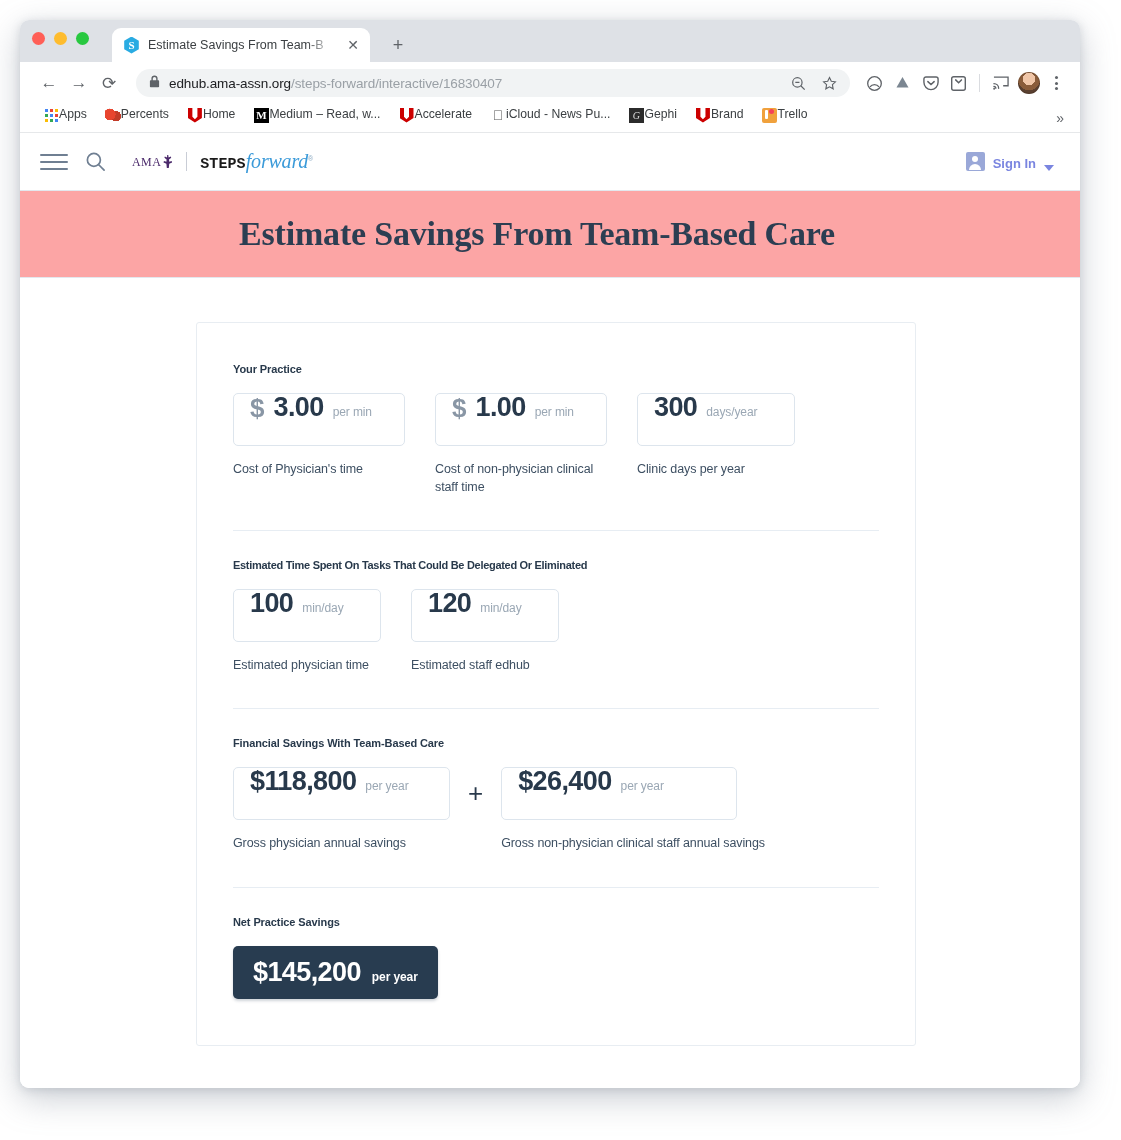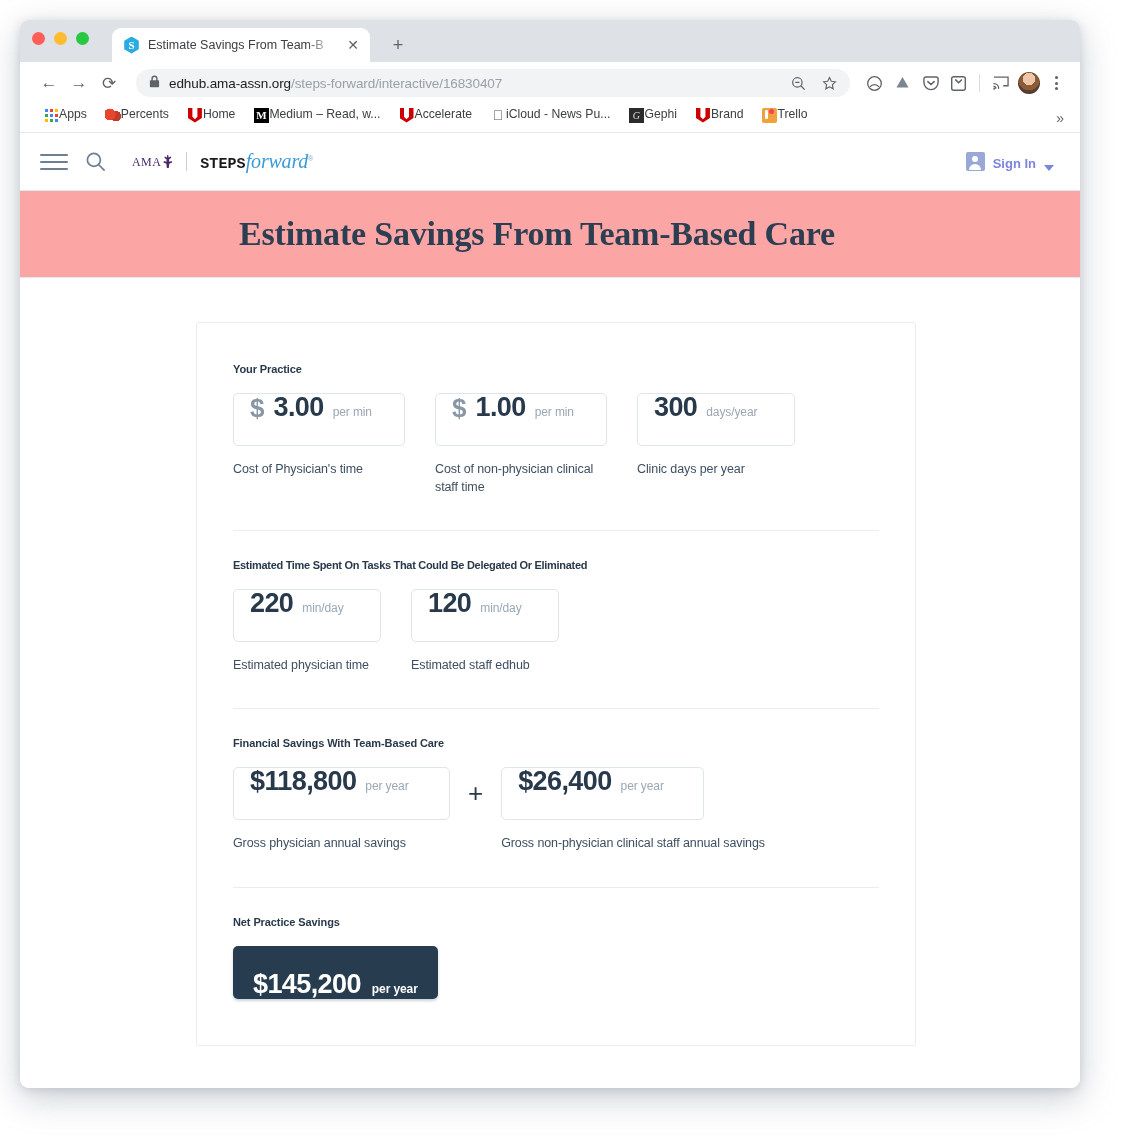--- a/index.html
+++ b/index.html
@@ -448,21 +448,21 @@
     font-weight: normal;
   }
 
   .net-box {
     display: inline-flex;
     align-items: baseline;
     gap: 11px;
     background: #283c50;
     border-radius: 5px;
     height: 53px;
-    padding: 12px 20px;
+    padding: 0 20px;
     box-shadow: 0 2px 3px rgba(40,60,80,0.22);
   }
   .net-box .value {
     font-size: 27px;
     font-weight: bold;
     color: #ffffff;
     letter-spacing: -0.6px;
     line-height: 53px;
   }
   .net-box .unit {
@@ -471,21 +471,21 @@
     color: #ffffff;
     letter-spacing: -0.1px;
   }
 
   
   .w-phys { width: 172px; }
   .w-staff { width: 172px; }
   .w-days { width: 158px; }
   .w-min  { width: 148px; }
   .w-gross1 { width: 217px; }
-  .w-gross2 { width: 203px; }
+  .w-gross2 { width: 236px; }
 </style>
 </head>
 <body>
 
 <div class="browser-window">
 
   <div class="tabstrip">
     <div class="traffic">
       <span class="dot red"></span>
       <span class="dot yellow"></span>
@@ -729,21 +729,21 @@
         </div>
 
         <div class="divider"></div>
 
         <div>
           <div class="section-label wide">Estimated Time Spent On Tasks That Could Be Delegated Or Eliminated</div>
           <div class="fields-row">
 
             <div class="field-col">
               <div class="field-box w-min">
-                <span class="value">220</span>
+                <span class="value">100</span>
                 <span class="unit">min/day</span>
               </div>
               <div class="field-caption">Estimated physician time</div>
             </div>
 
             <div class="field-col">
               <div class="field-box w-min">
                 <span class="value">120</span>
                 <span class="unit">min/day</span>
               </div>

